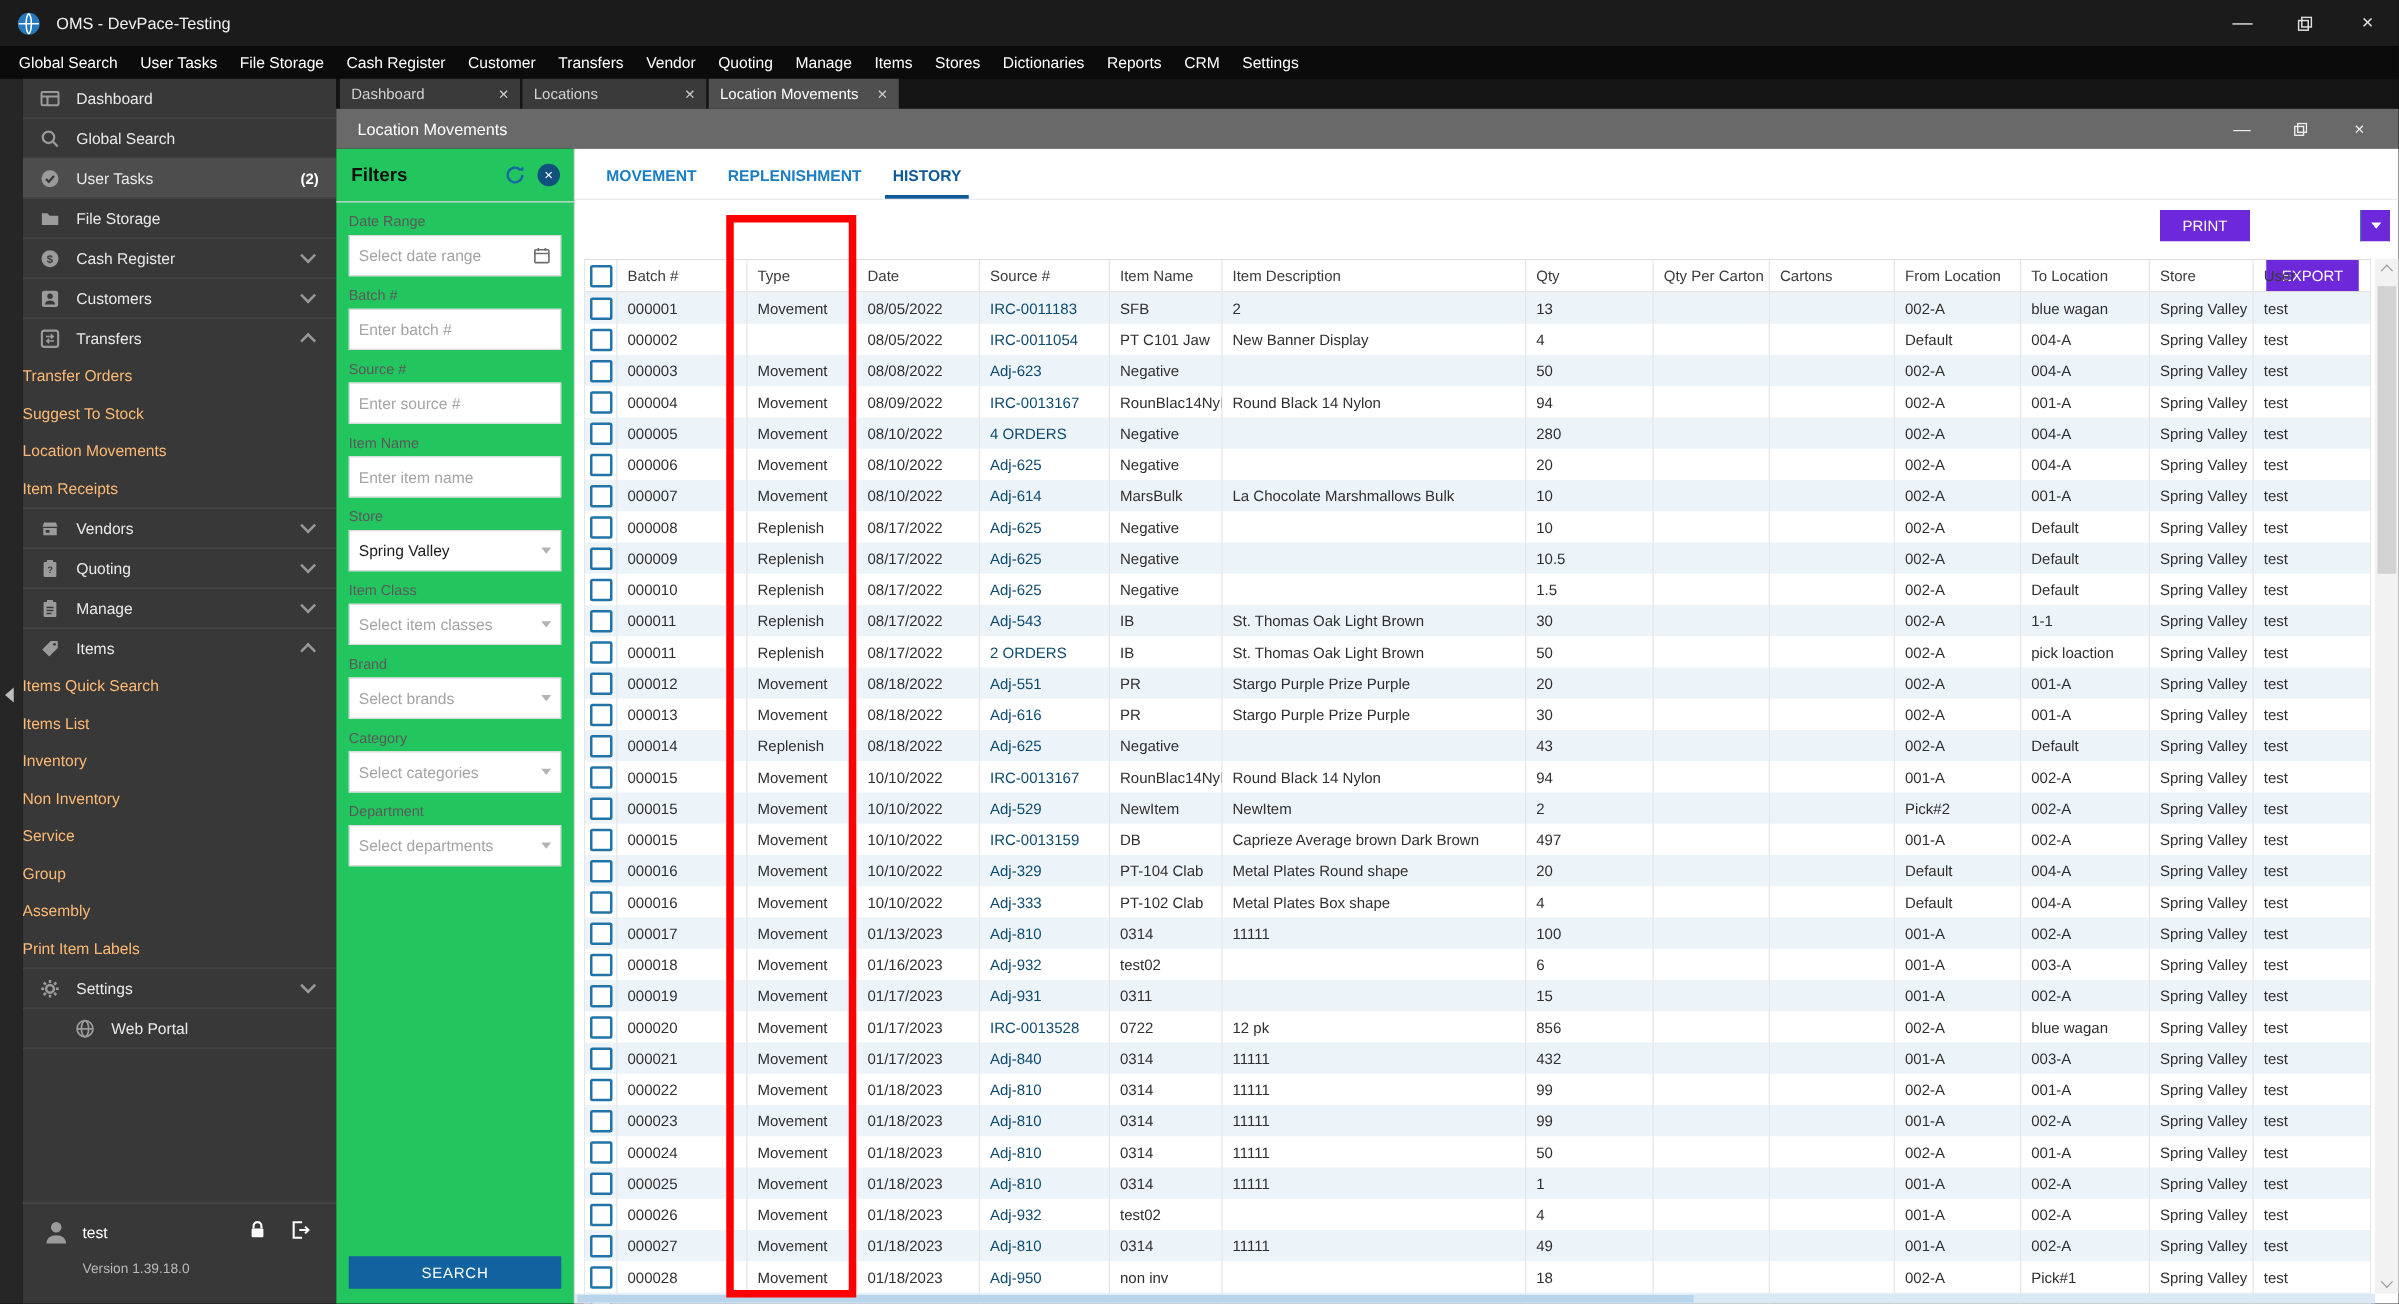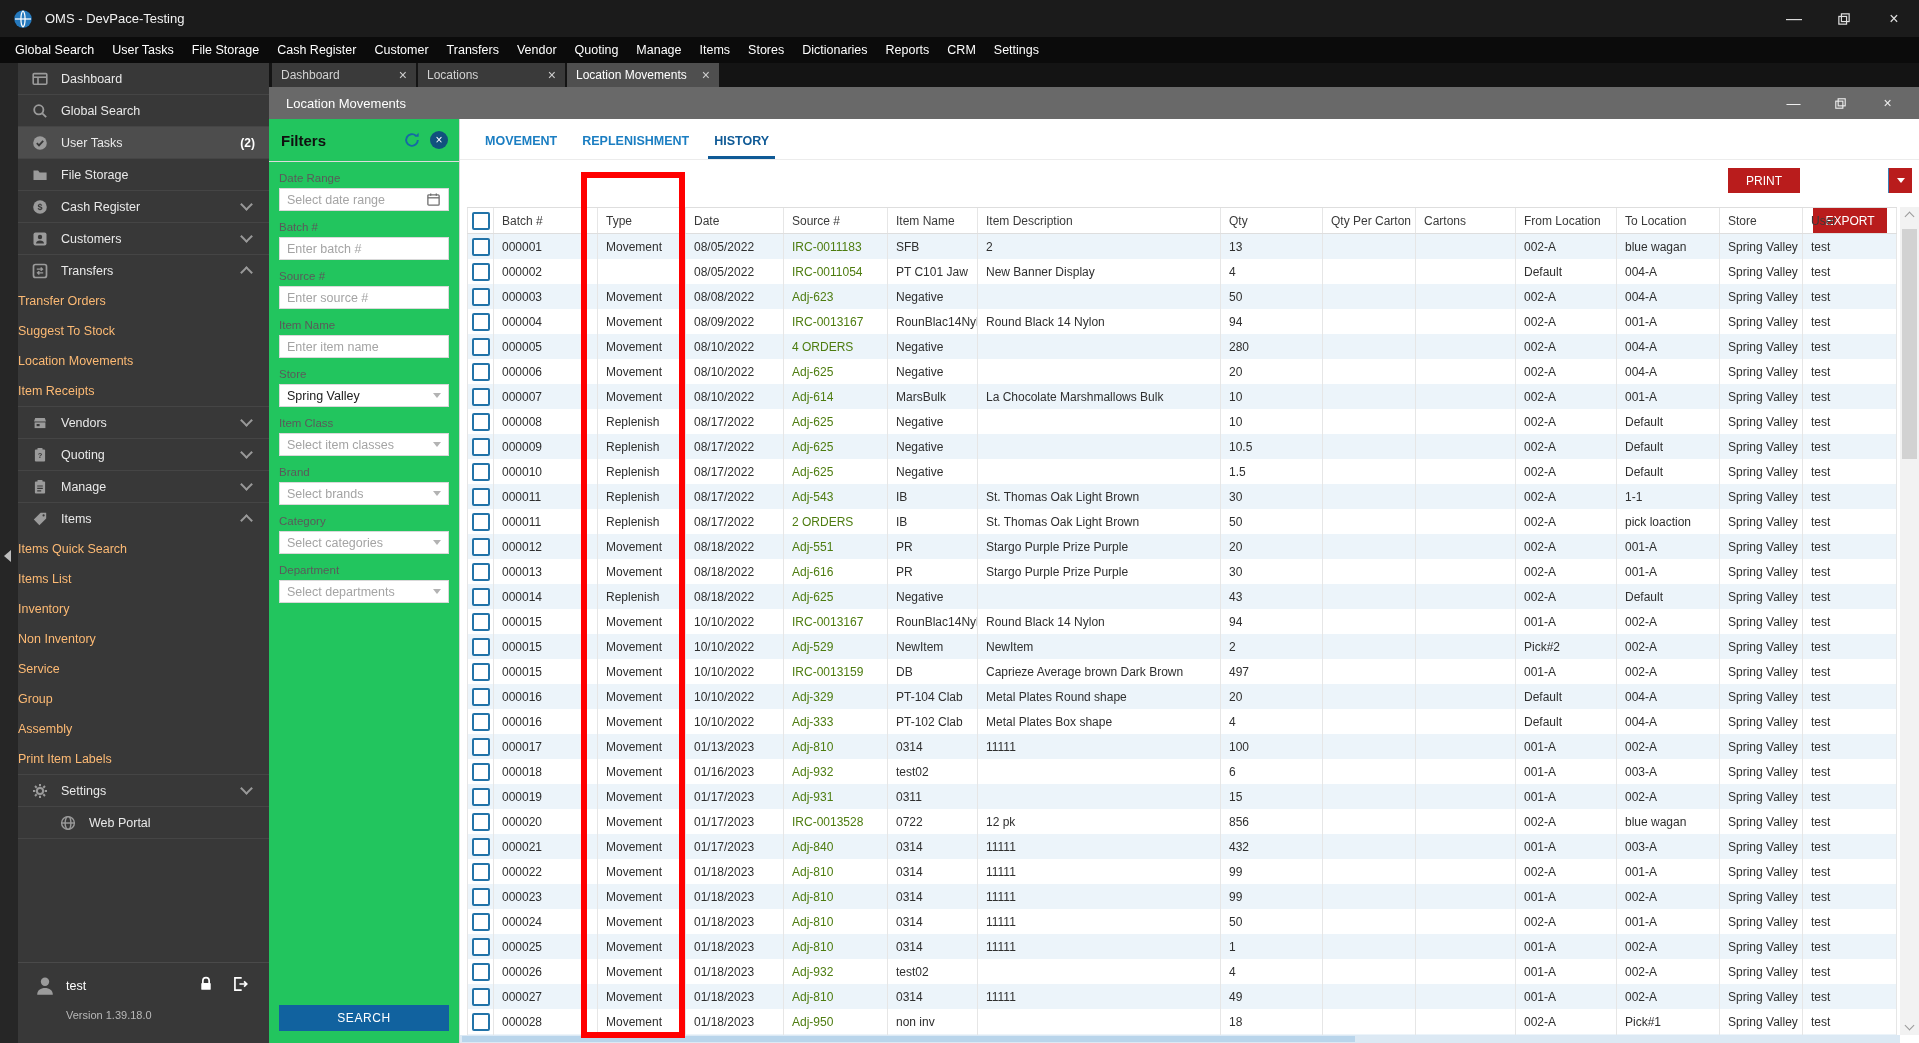--- a/index.html
+++ b/index.html
@@ -74,55 +74,55 @@
   .filters{flex:0 0 191px;width:191px;background:#22c55e;border-right:1px solid #d6d6d6;
     position:relative;box-sizing:border-box;}
   .filters-head{height:42px;display:flex;align-items:center;border-bottom:1px solid #dcdcdc;}
   .filters-title{margin-left:12px;font-size:15px;font-weight:bold;color:#101010;}
   .icon-refresh{margin-left:auto;width:18px;height:18px;color:#1668a5;}
   .icon-refresh svg{width:18px;height:18px;}
   .icon-clear{width:18px;height:18px;background:#11517e;border-radius:50%;color:#fff;display:flex;
     align-items:center;justify-content:center;font-size:12px;margin-left:9px;margin-right:11px;line-height:1;}
   .ffield{margin:10px 10px 0 10px;}
   .flabel{font-size:11.5px;color:#5a5a5a;margin-bottom:4px;}
-  .fbox{height:23px;background:#fff;border:1px solid #d9d9d9;display:flex;align-items:center;
+  .fbox{height:33px;background:#fff;border:1px solid #d9d9d9;display:flex;align-items:center;
     padding:0 7px;font-size:12.5px;color:#a4a4a4;box-sizing:border-box;}
   .fval{color:#1c1c1c;}
   .ficon{margin-left:auto;width:15px;height:15px;color:#6f6f6f;}
   .ficon svg{width:15px;height:15px;}
   .fcaret{margin-left:auto;width:0;height:0;border-left:4.5px solid transparent;
     border-right:4.5px solid transparent;border-top:5.5px solid #b3b3b3;}
   .search-btn{position:absolute;left:10px;right:10px;bottom:12px;height:26px;background:#11629f;
     color:#fff;font-size:12px;letter-spacing:.6px;display:flex;align-items:center;justify-content:center;}
 
   
   .content{flex:1;position:relative;background:#fff;min-width:0;overflow:hidden;}
   .viewtabs{position:absolute;top:0;left:0;right:0;height:41px;border-bottom:1px solid #ececec;
     display:flex;align-items:flex-end;padding-left:19px;box-sizing:border-box;}
   .vtab{font-size:12.5px;font-weight:bold;color:#1b7ec2;margin-right:13px;padding:12px 6px 11px 6px;}
   .vtab.active{color:#0f5a96;border-bottom:3px solid #0f5a96;padding-bottom:8px;}
-  .btn{position:absolute;top:49px;height:25px;background:#b91c1c;color:#fff;font-size:12px;
+  .btn{position:absolute;top:49px;height:25px;background:#6d28d9;color:#fff;font-size:12px;
     display:flex;align-items:center;justify-content:center;box-sizing:border-box;}
   .print{left:1268px;width:72px;}
   .export{left:1353px;width:74px;margin-top:40px;}
   .exportdd{left:1428px;width:24px;border-left:1px solid #3b7fb4;}
   .caret-down{width:0;height:0;border-left:4px solid transparent;border-right:4px solid transparent;border-top:5px solid #fff;}
 
   
   .table-area{position:absolute;top:88px;left:7px;width:1430px;bottom:0;overflow:hidden;
     font-size:12px;color:#2f2f2f;}
   .trow{display:grid;grid-template-columns:27px 104px 88px 98px 104px 90px 243px 102px 93px 100px 101px 103px 83px 94px;
     height:25px;align-items:stretch;}
   .trow.head{border-top:1px solid #dedede;border-bottom:1px solid #dedede;color:#3a3a3a;}
   .trow:not(.head):nth-child(even){background:#ecf4fa;}
   .tcell{padding-left:8px;overflow:hidden;white-space:nowrap;border-right:1px solid #e6e6e6;
     display:flex;align-items:center;box-sizing:border-box;}
   .tcell:first-child{padding-left:0;border-left:1px solid #e6e6e6;justify-content:center;}
   .cb{width:14px;height:14px;border:2px solid #2273a8;border-radius:2px;background:#fff;}
-  .link{color:#4d7c0f;}
+  .link{color:#0c4a6e;}
 
   
   .vscroll{position:absolute;top:88px;right:0;width:19px;bottom:8px;background:#f2f2f2;z-index:20;}
   .vs-arrow{position:absolute;left:0;width:19px;height:16px;display:flex;align-items:center;justify-content:center;}
   .vs-arrow.up{top:0;}
   .vs-arrow.dn{bottom:0;}
   .vs-chev{width:6px;height:6px;border-right:1.6px solid #9a9a9a;border-bottom:1.6px solid #9a9a9a;}
   .vs-arrow.up .vs-chev{transform:rotate(-135deg);margin-top:3px;}
   .vs-arrow.dn .vs-chev{transform:rotate(45deg);margin-bottom:3px;}
   .vs-thumb{position:absolute;left:2px;right:2px;top:22px;height:230px;background:#d2d2d2;}

